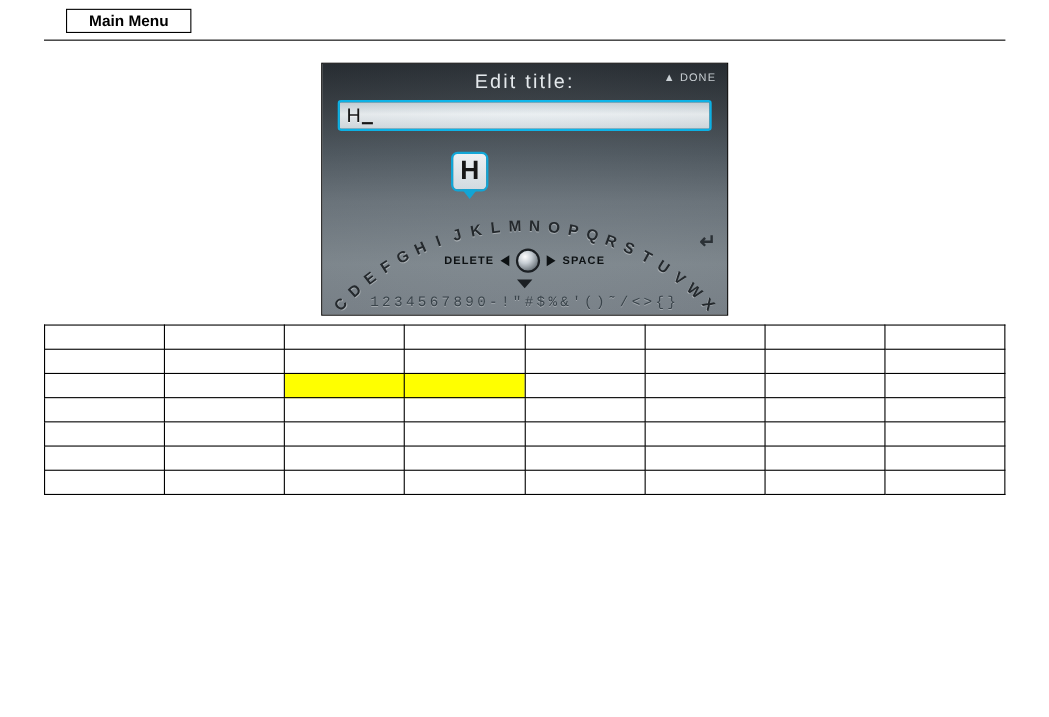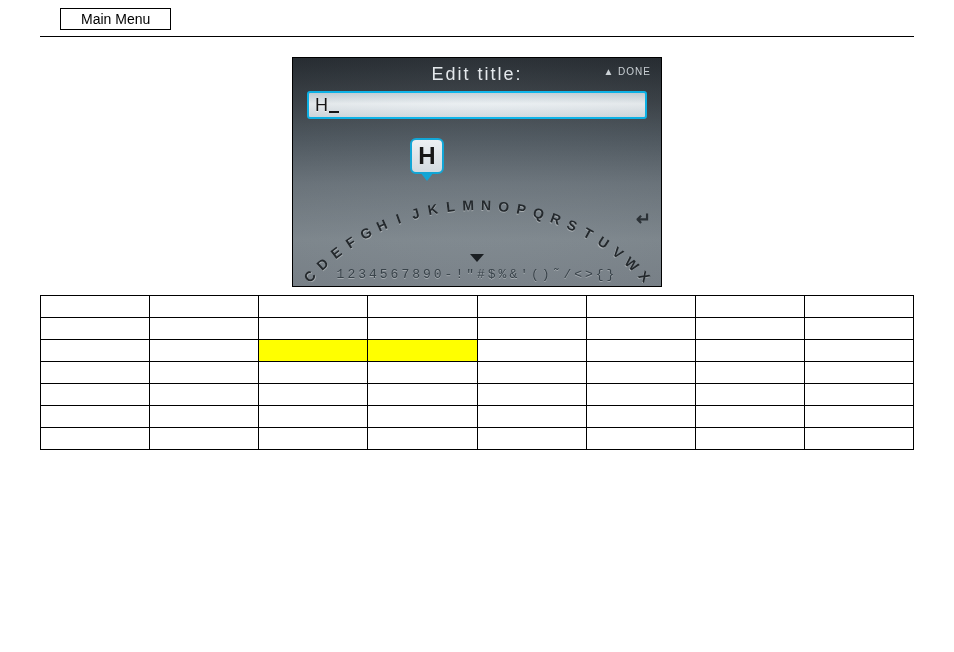--- a/index.html
+++ b/index.html
@@ -4,21 +4,21 @@
 <style>
   * { box-sizing: border-box; }
   body {
     margin: 0;
     padding: 8px 40px 20px 40px;
     font-family: Arial, Helvetica, sans-serif;
     font-size: 12px;
     background: #fff;
     width: 954px;
   }
-  .top-row { display: flex; align-items: center; margin-bottom: 6px; }
+  .top-row { display: flex; align-items: center; margin-bottom: 6px; font-weight: bold; }
   .main-menu-box {
     border: 1px solid #000;
     padding: 2px 20px;
     font-size: 14px;
     margin-left: 20px;
   }
   .hr { border-top: 1px solid #000; margin: 0 0 20px 0; }
 
   
   .device-wrap { display: flex; justify-content: center; margin-bottom: 8px; }
@@ -207,20 +207,27 @@
           <span style="left: 50%; top: 44px; transform: translateX(-50%) rotate(24.2deg) translateY(0px); transform-origin: center 240px;">S</span>
           <span style="left: 50%; top: 44px; transform: translateX(-50%) rotate(28.6deg) translateY(0px); transform-origin: center 240px;">T</span>
           <span style="left: 50%; top: 44px; transform: translateX(-50%) rotate(33deg) translateY(0px); transform-origin: center 240px;">U</span>
           <span style="left: 50%; top: 44px; transform: translateX(-50%) rotate(37.4deg) translateY(0px); transform-origin: center 240px;">V</span>
           <span style="left: 50%; top: 44px; transform: translateX(-50%) rotate(41.8deg) translateY(0px); transform-origin: center 240px;">W</span>
           <span style="left: 50%; top: 44px; transform: translateX(-50%) rotate(46.2deg) translateY(0px); transform-origin: center 240px;">X</span>
           <span style="left: 50%; top: 44px; transform: translateX(-50%) rotate(50.6deg) translateY(0px); transform-origin: center 240px;">Y</span>
         </div>
     </div>
 
+    <div class="knob-row">
+      <span>DELETE</span>
+      <span class="tri-l"></span>
+      <span class="knob"></span>
+      <span class="tri-r"></span>
+      <span>SPACE</span>
+    </div>
     <div class="enter-arrow">↵</div>
     <div class="down-chevron"></div>
     <div class="sym-row">1234567890-!"#$%&amp;'()˜/&lt;&gt;{}</div>
   </div>
 </div>
 
 <table class="datatable">
   <thead>
       <tr id="thead-row">
         <th></th>

